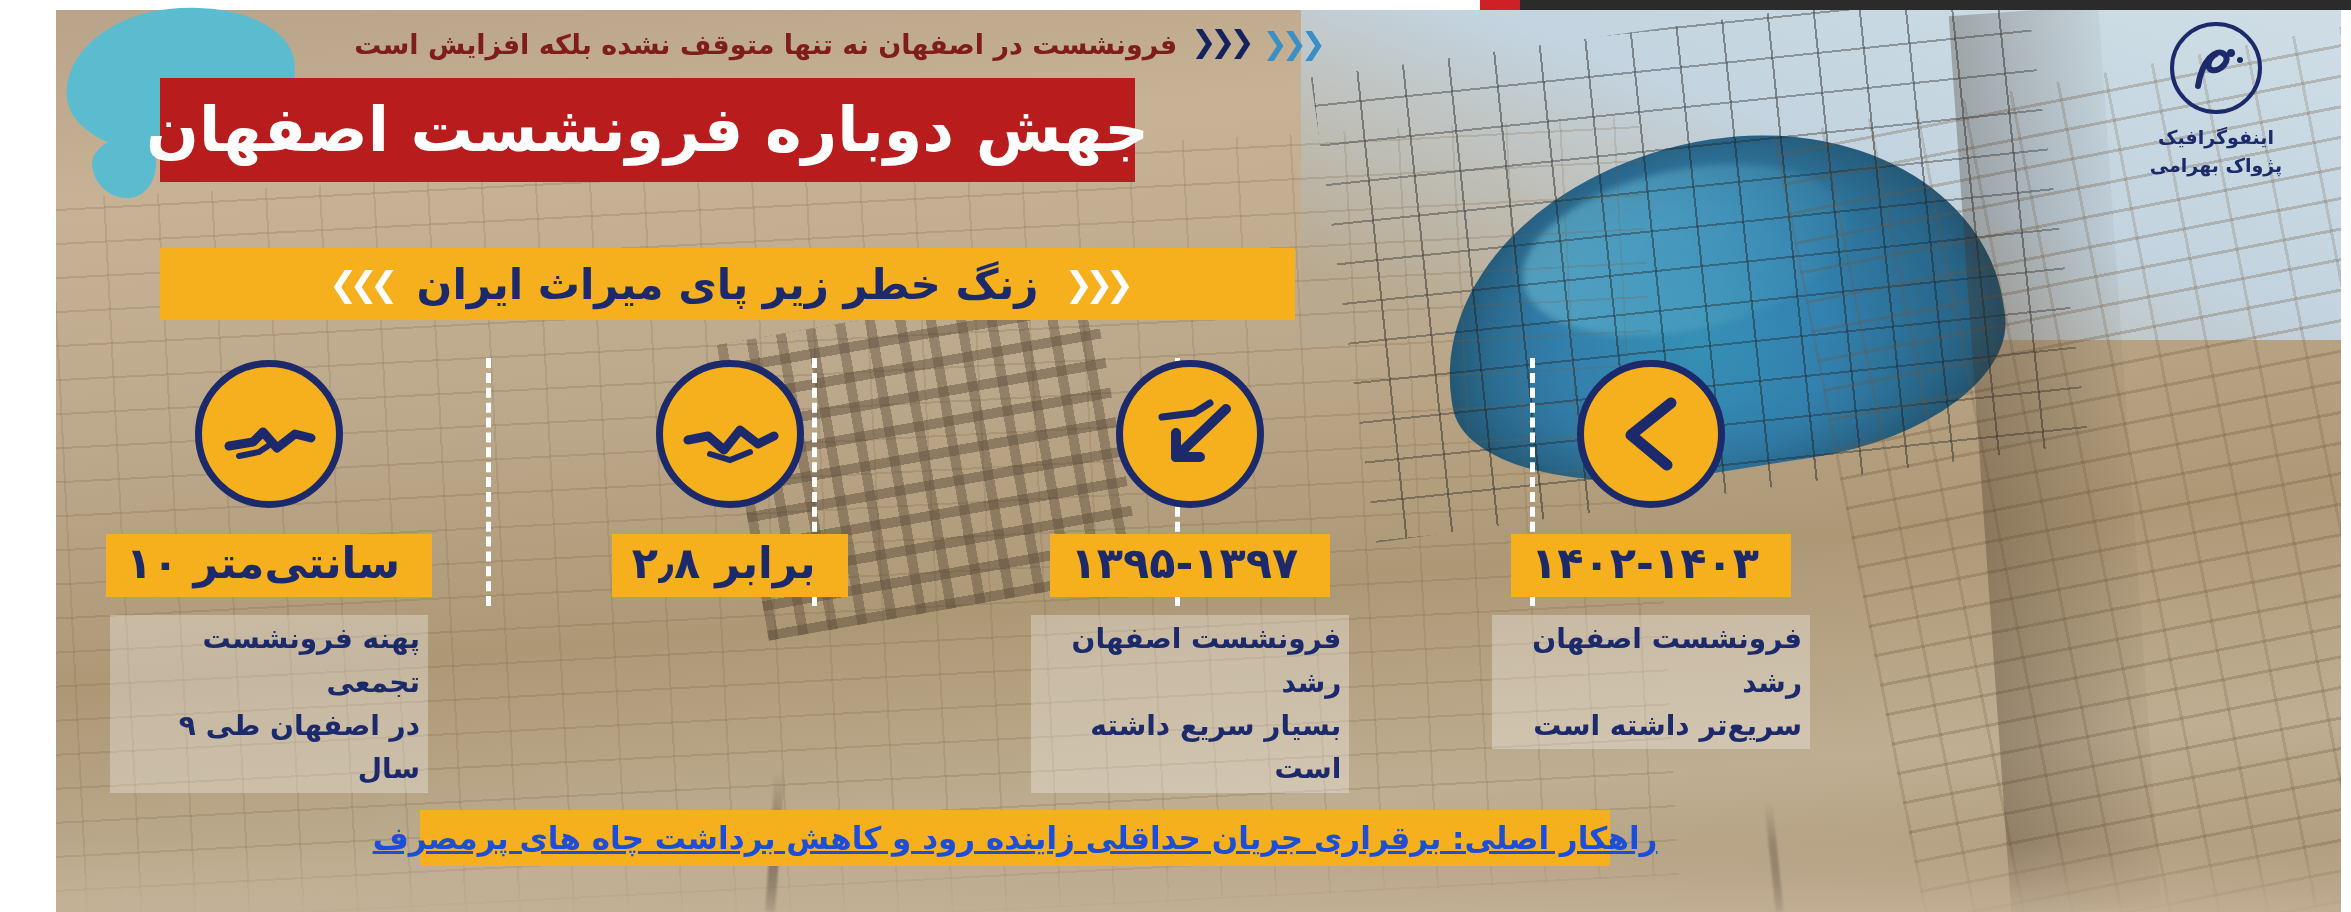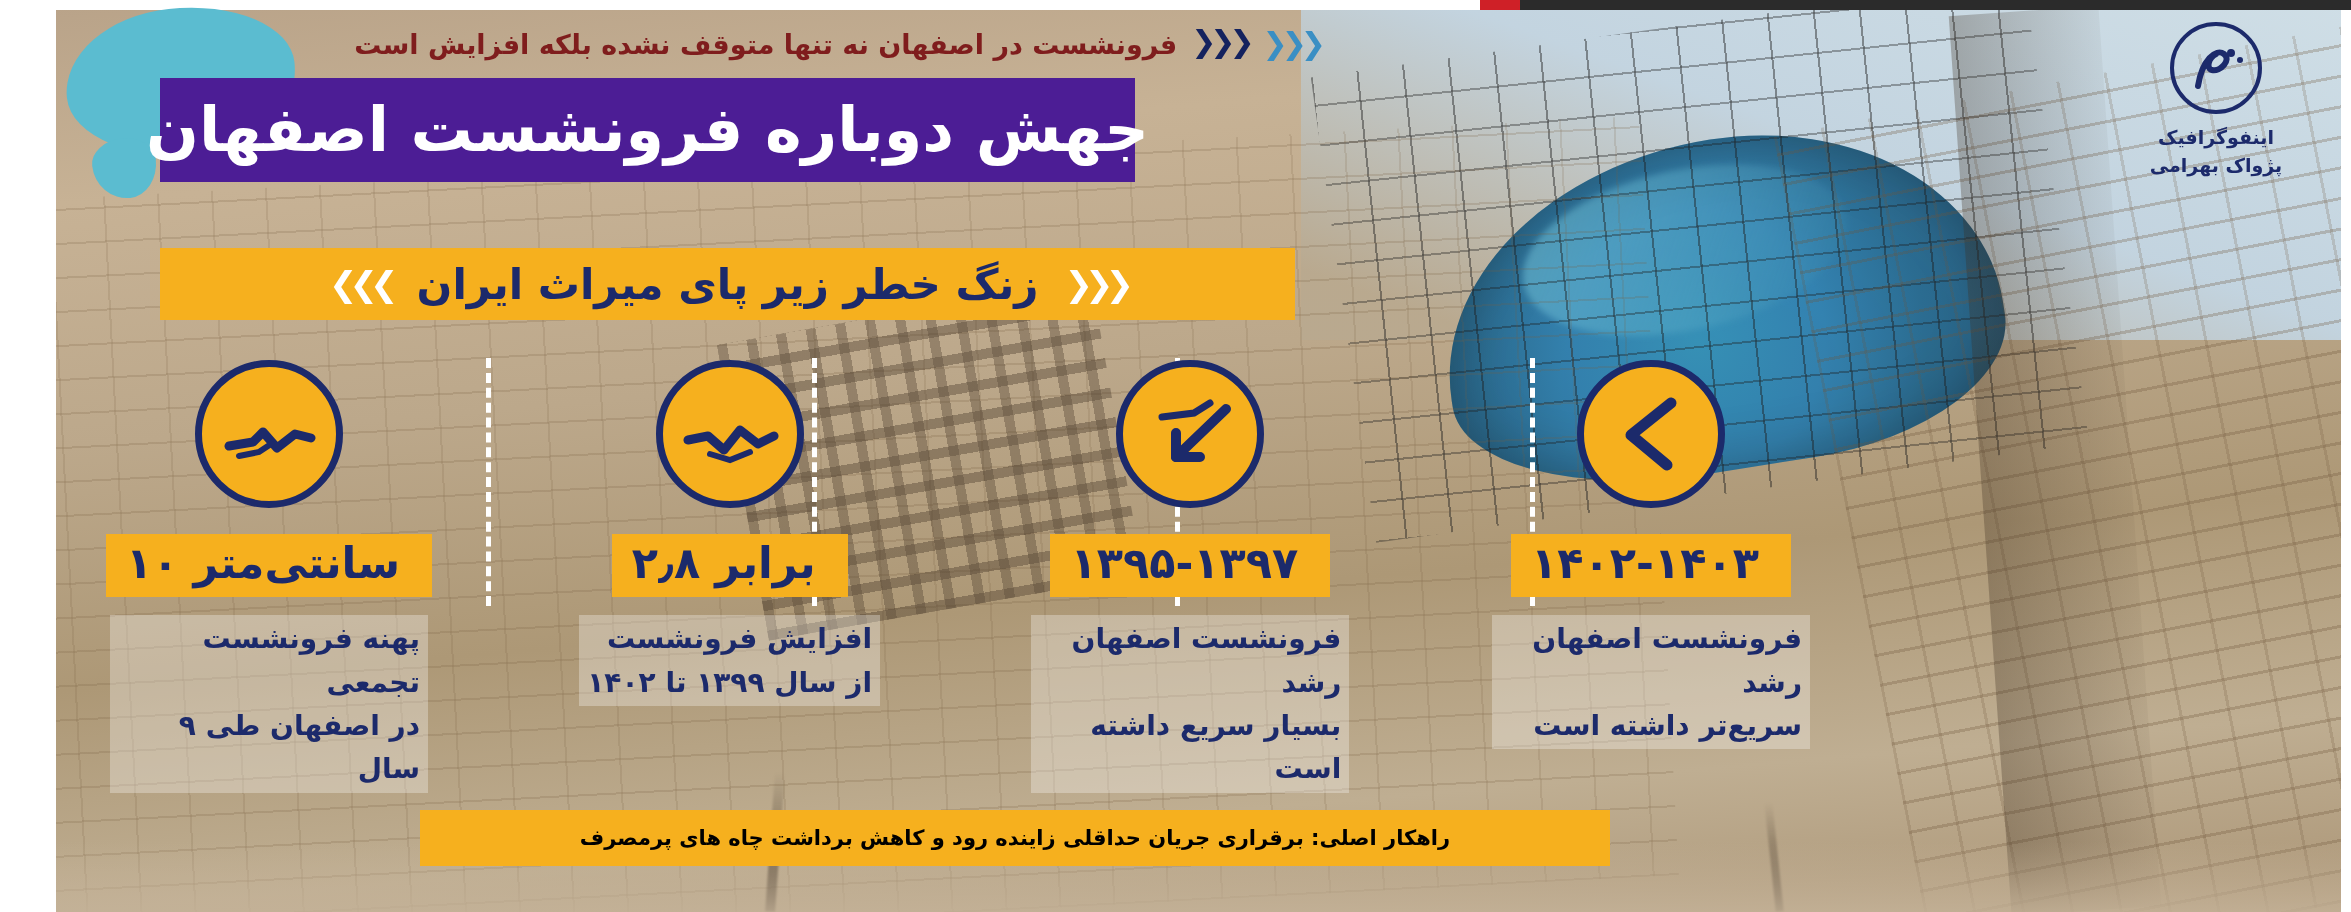--- a/index.html
+++ b/index.html
@@ -214,21 +214,21 @@
     background: #5bbcd0;
     border-radius: 50% 50% 46% 54% / 40% 40% 60% 60%;
   }
 
   
   .title-bar {
     position: absolute;
     top: 78px; left: 160px;
     width: 975px;
     height: 104px;
-    background: #4c1d95;
+    background: #b91c1c;
     display: flex;
     align-items: center;
     justify-content: center;
   }
   .title-bar .title-text {
     color: #ffffff;
     font-size: 62px;
     font-weight: bold;
     white-space: nowrap;
     line-height: 1;
@@ -342,24 +342,25 @@
     bottom: 46px;
     left: 420px;
     width: 1190px;
     height: 56px;
     background: #f6b01e;
     display: flex;
     align-items: center;
     justify-content: center;
   }
   .solution-bar .solution-text {
-    color: #000000;
-    font-size: 21px;
+    color: #1d4ed8;
+    font-size: 31px;
     font-weight: bold;
     white-space: nowrap;
+    text-decoration: underline;
   }
 </style>
 </head>
 <body>
 
 <div class="canvas">
 
   <div class="top-strip">
     <div class="seg-white" style="left:0; width:1480px;"></div>
     <div class="seg-red" style="left:1480px; width:40px;"></div>
@@ -439,22 +440,20 @@
       <div class="circle">
         <svg width="100" height="80" viewBox="0 0 100 80" aria-hidden="true">
           <path d="M8 46 L28 42 L44 56 L60 36 L78 50 L94 42" fill="none" stroke="#1c2a6b" stroke-width="9" stroke-linecap="round" stroke-linejoin="round"></path>
           <path d="M30 60 L50 66 L70 58" fill="none" stroke="#1c2a6b" stroke-width="6" stroke-linecap="round"></path>
         </svg>
       </div>
       <div class="stat-value with-unit">
         <span>برابر</span>
         <span>۲٫۸</span>
       </div>
-      <div class="stat-desc">افزایش فرونشست
-از سال ۱۳۹۹ تا ۱۴۰۲</div>
     </div>
 
     <div class="stat">
       <div class="circle">
         <svg width="100" height="86" viewBox="0 0 100 86" aria-hidden="true">
           <path d="M86 18 L36 66" fill="none" stroke="#1c2a6b" stroke-width="10" stroke-linecap="round"></path>
           <path d="M36 66 L36 42 M36 66 L60 66" fill="none" stroke="#1c2a6b" stroke-width="10" stroke-linecap="round"></path>
           <path d="M22 26 L54 22 L70 12" fill="none" stroke="#1c2a6b" stroke-width="7" stroke-linecap="round"></path>
         </svg>
       </div>

